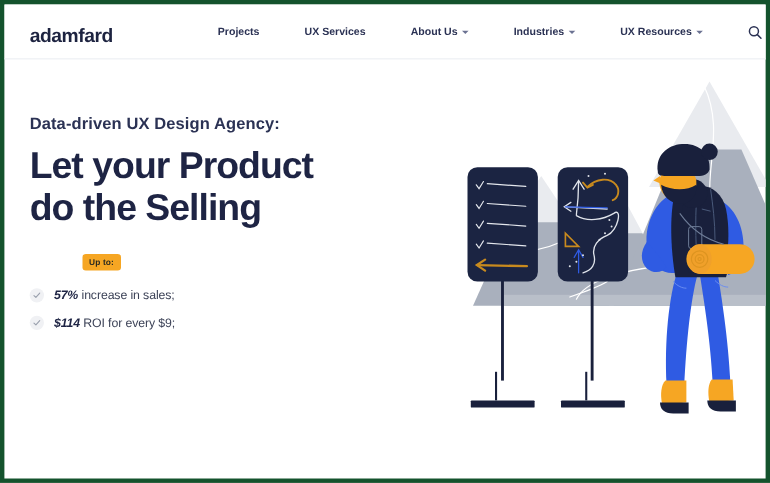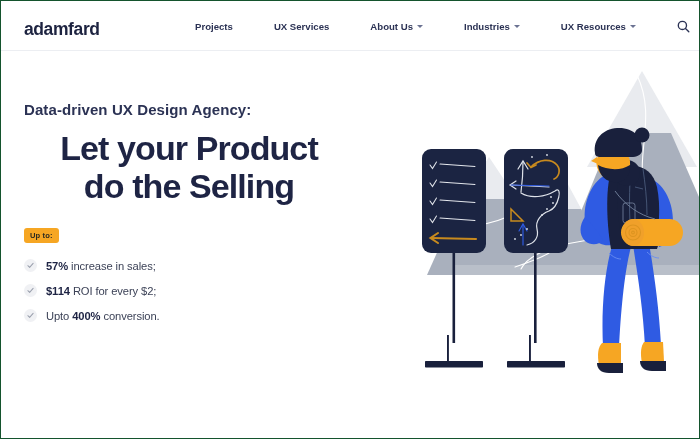--- a/index.html
+++ b/index.html
@@ -10,21 +10,21 @@
     overflow: hidden;
     background: #ffffff;
     font-family: "Liberation Sans", sans-serif;
   }
 
   #page {
     position: relative;
     width: 700px;
     height: 439px;
     background: #ffffff;
-    border: 1px solid #14532d;
+    border: 4px solid #14532d;
     overflow: hidden;
   }
 
   
   #site-header {
     position: absolute;
     left: 0; top: 0;
     width: 698px;
     height: 50px;
     background: #ffffff;
@@ -102,33 +102,33 @@
     margin-bottom: 11px;
   }
 
   #headline {
     font-size: 34px;
     font-weight: bold;
     line-height: 1.13;
     letter-spacing: -0.9px;
     color: #1e2444;
     white-space: pre-line;
-    text-align: center;
   }
 
   #upto-badge {
     display: inline-block;
     margin-top: 22px;
     background: #f6a623;
     color: #2b2a20;
     font-size: 7.6px;
     font-weight: bold;
     padding: 3px 6px 3.5px 6px;
     border-radius: 3px;
     letter-spacing: 0.1px;
+    margin-left: 48px;
   }
 
   #benefit-list {
     margin-top: 10px;
     list-style: none;
   }
 
   .benefit-item {
     display: flex;
     align-items: center;
@@ -145,21 +145,21 @@
     display: flex;
     align-items: center;
     justify-content: center;
   }
 
   .benefit-text {
     font-size: 11.2px;
     color: #3c4257;
     letter-spacing: -0.1px;
   }
-  .benefit-text b { color: #1e2444; font-weight: bold; }
+  .benefit-text b { color: #1e2444; font-weight: bold; font-style: italic; }
 
   
   #illustration {
     position: absolute;
     left: 398px;
     top: 56px;
     width: 300px;
     height: 330px;
   }
   #illustration svg { display: block; }
@@ -227,31 +227,23 @@
         </span>
         <span class="benefit-text"><span></span><b>57%</b><span> increase in sales;</span></span>
       </li>
 
       <li class="benefit-item">
         <span class="check-badge">
           <svg width="7" height="7" viewBox="0 0 8 8">
             <polyline points="1,4.2 3,6.2 7,1.6" fill="none" stroke="#9aa0ad" stroke-width="1.15" stroke-linecap="round" stroke-linejoin="round"></polyline>
           </svg>
         </span>
-        <span class="benefit-text"><span></span><b>$114</b><span> ROI for every $2;</span></span>
+        <span class="benefit-text"><span></span><b>$114</b><span> ROI for every $9;</span></span>
       </li>
 
-      <li class="benefit-item">
-        <span class="check-badge">
-          <svg width="7" height="7" viewBox="0 0 8 8">
-            <polyline points="1,4.2 3,6.2 7,1.6" fill="none" stroke="#9aa0ad" stroke-width="1.15" stroke-linecap="round" stroke-linejoin="round"></polyline>
-          </svg>
-        </span>
-        <span class="benefit-text"><span>Upto </span><b>400%</b><span> conversion.</span></span>
-      </li>
 
     </ul>
   </div>
 
   <div id="illustration">
     <svg width="300" height="330" viewBox="0 0 300 330">
 
       <g>
         <path d="M52 218 L72 150 L300 150 L300 218 Z" fill="#b9bfc9" opacity="0"></path>
       </g>

